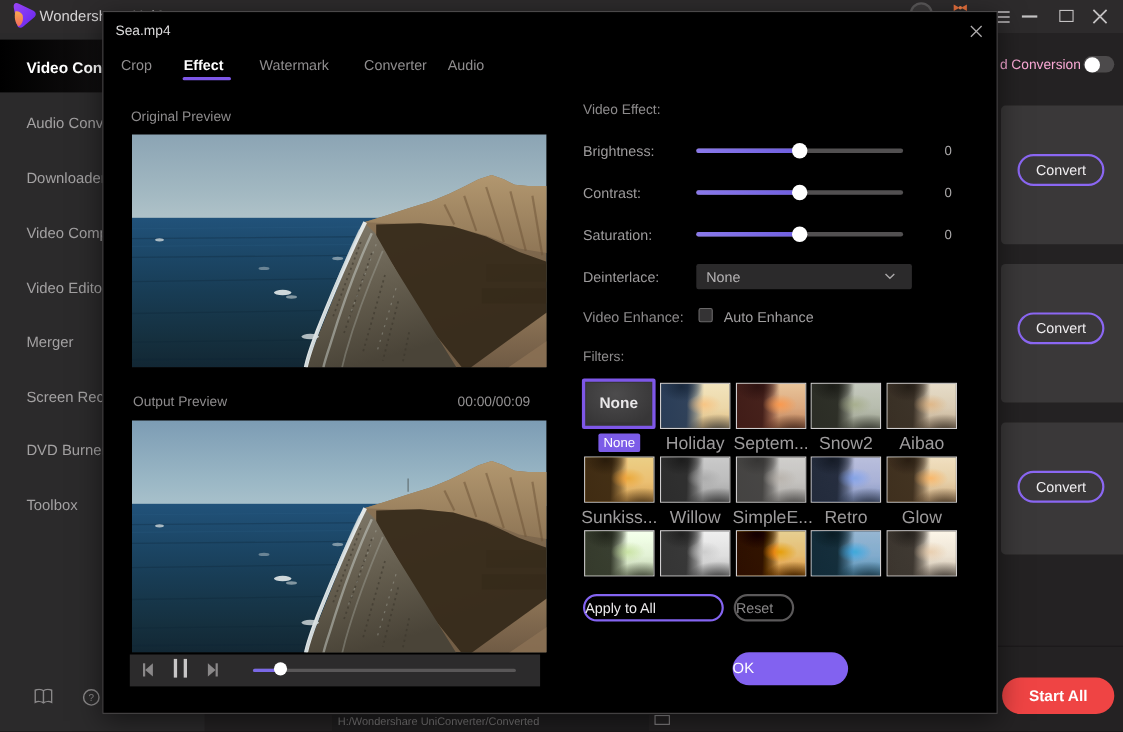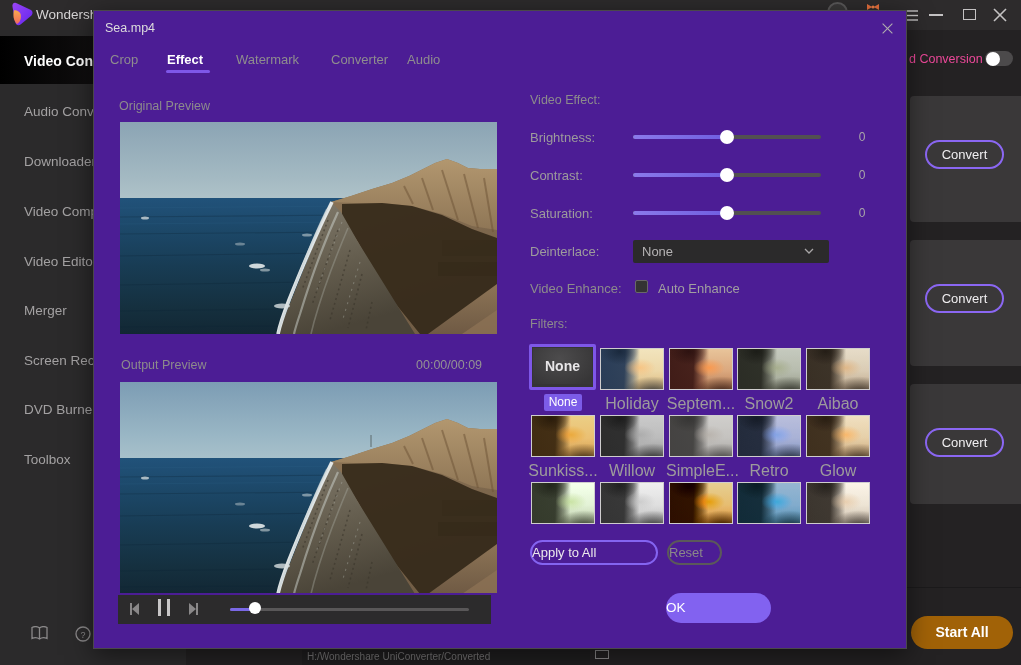--- a/index.html
+++ b/index.html
@@ -16,34 +16,34 @@
 #sidebar { left:0; top:30px; width:186px; height:635px; background:#2b2a2b; }
 #sel-row { position:absolute; left:0; top:6px; width:186px; height:48px;
   background:linear-gradient(90deg,#000 0%,#131112 60%,#242223 100%); }
 #sel-row span { position:absolute; left:24px; top:17px; font-size:14px; font-weight:bold; color:#fff; }
 .side-item { position:absolute; left:24px; font-size:13.5px; color:#a3a1a2; }
 
 
 .card { position:absolute; left:910px; width:170px; background:#3a3839; border-radius:4px; }
 .convert-btn { position:absolute; left:925px; width:79px; height:29px; border:2px solid #8b67f3;
   border-radius:15px; color:#f0eef0; font-size:13px; text-align:center; line-height:26px; }
-#hsc-text { left:909px; top:52px; font-size:12.5px; color:#ec4899;text-align:right; }
+#hsc-text { left:909px; top:52px; font-size:12.5px; color:#f9a8d4;text-align:right; }
 #hsc-toggle { left:985px; top:51px; width:28px; height:15px; background:#4c4a4b; border-radius:8px; }
 #hsc-knob { left:986px; top:51.5px; width:14px; height:14px; background:#fff; border-radius:50%; }
 
 
 #footer-line { left:907px; top:587px; width:114px; height:1px; background:#1b1a1b; }
-#start-all { left:911px; top:616px; width:102px; height:33px; background:#a16207; border-radius:17px;
+#start-all { left:911px; top:616px; width:102px; height:33px; background:#ef4444; border-radius:17px;
   color:#fff; font-weight:bold; font-size:14px; text-align:center; line-height:33px; }
 #path-box { left:302px; top:650px; width:288px; height:15px; background:#1f1e1f; }
 #path-box span { position:absolute; left:5px; top:1px; font-size:10px; color:#767475; white-space:nowrap; }
 #folder-ico { left:595px; top:650px; width:14px; height:9px; border:1px solid #8a8889; }
 
 
-#modal { left:93px; top:10px; width:814px; height:639px; background:#4c1d95;
+#modal { left:93px; top:10px; width:814px; height:639px; background:#000000;
   border:1px solid #4a4849; box-shadow:0 6px 24px rgba(0,0,0,.5); }
 #m-title { left:11px; top:10px; font-size:12.5px; color:#dddcdd; }
 .tab { position:absolute; top:41px; font-size:13px; color:#8f8d8e; }
 .tab.active { color:#fff; font-weight:bold; }
 #tab-underline { left:72px; top:59px; width:44px; height:3px; background:#7e57e8; border-radius:2px; }
 .seclabel { position:absolute; font-size:12.5px; color:#8d8b8c; }
 
 
 .vframe { position:absolute; left:26px; width:377px; overflow:hidden; background:#111; }
 

